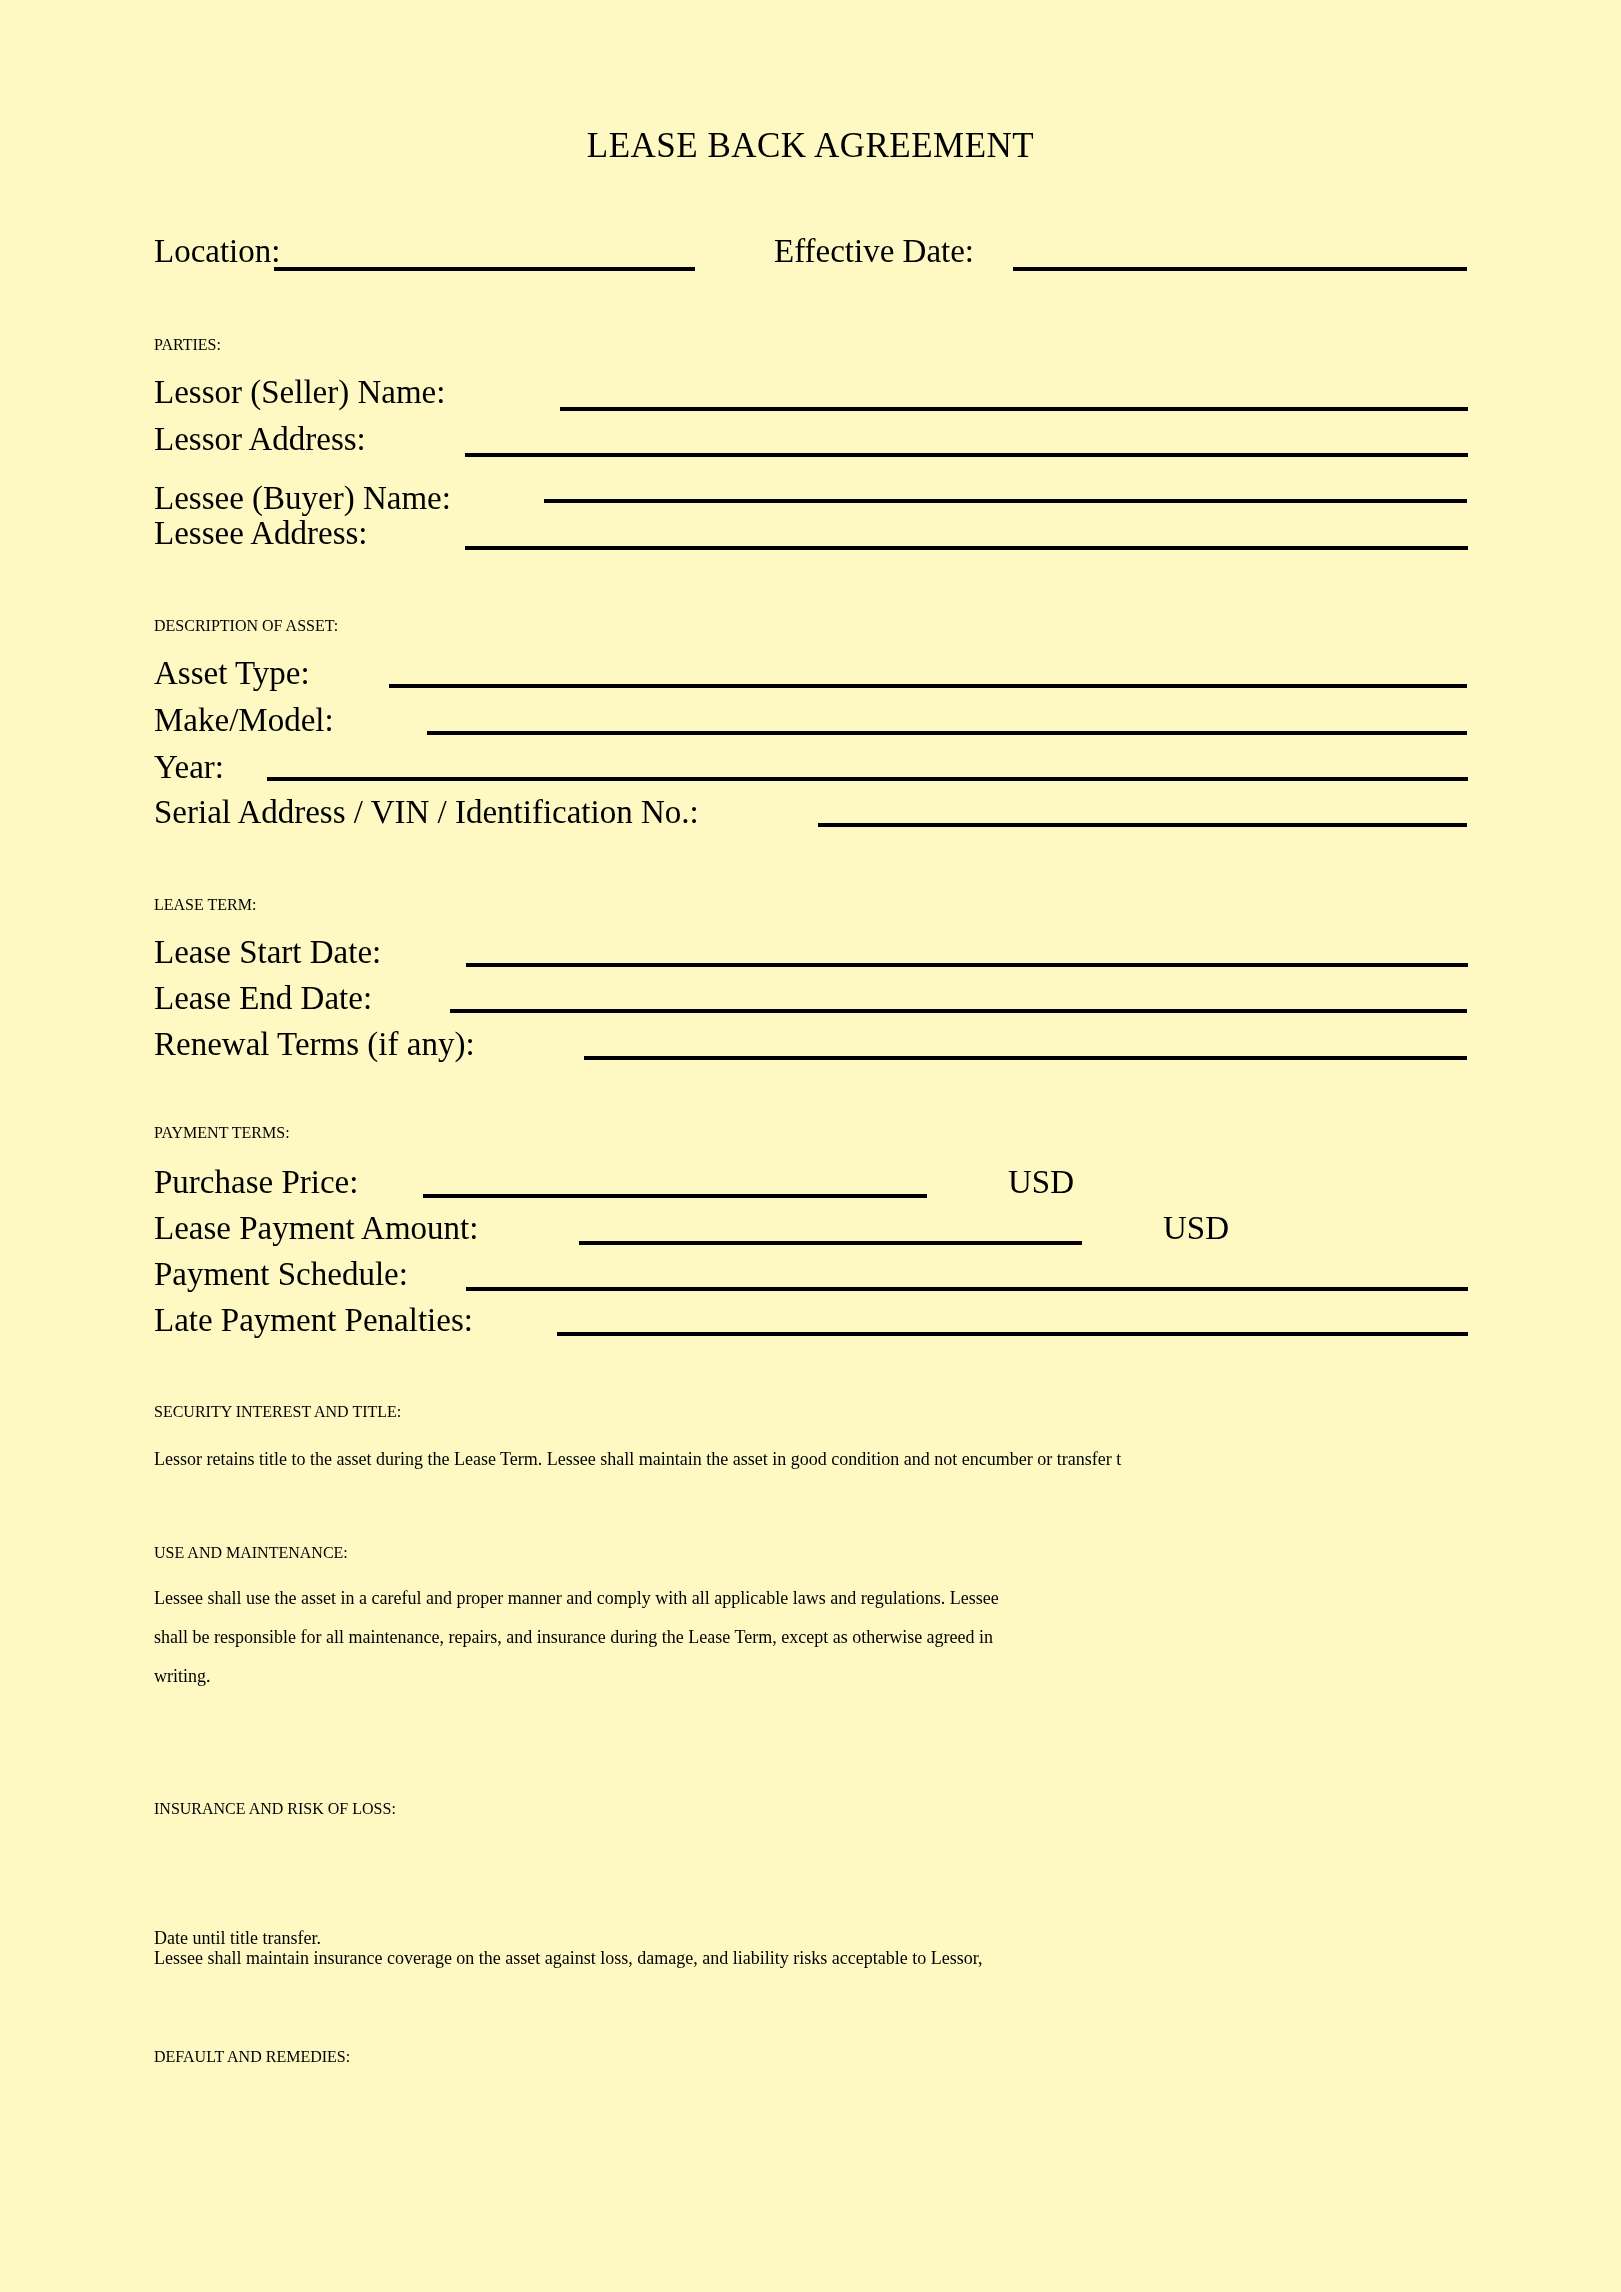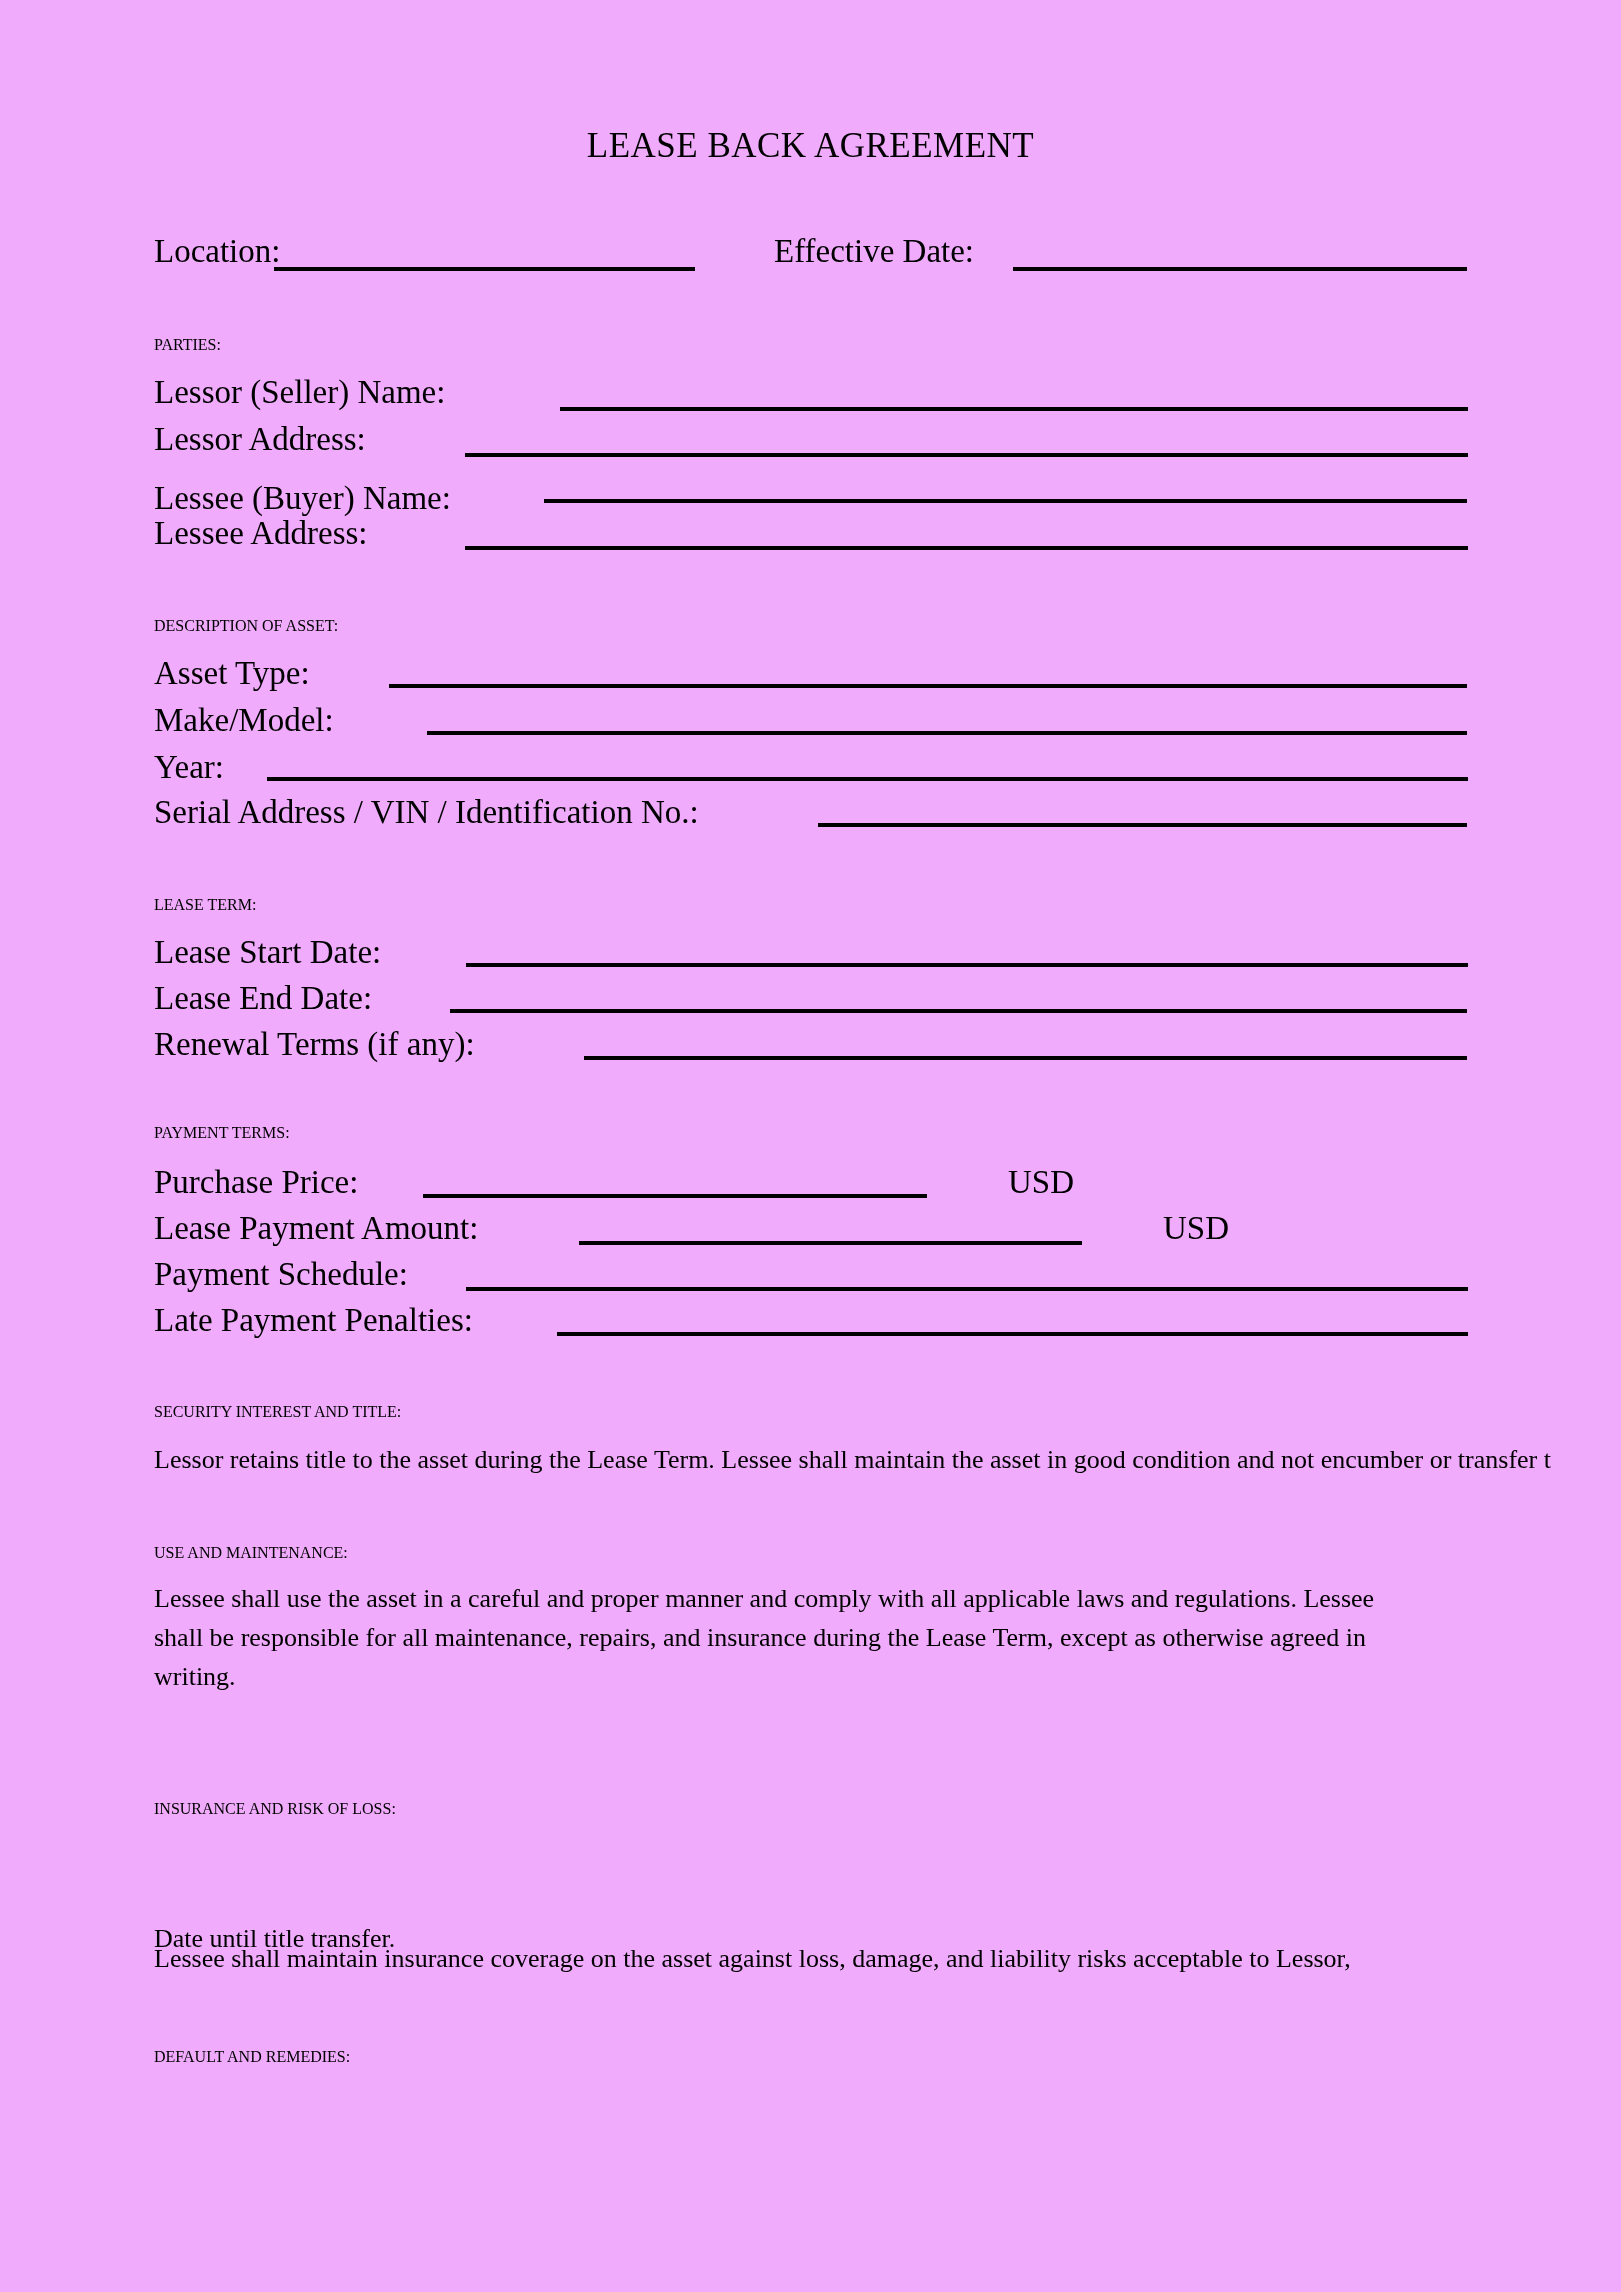--- a/index.html
+++ b/index.html
@@ -1,20 +1,20 @@
 <!DOCTYPE html>
 <html><head>
 <meta charset="utf-8">
 <style>
   html, body { margin: 0; padding: 0; background: #777; }
   .page {
     position: relative;
     width: 1621px;
     height: 2293px;
-    background: #f0abfc;
+    background: #fef9c3;
     overflow: hidden;
     color: #000000;
     font-family: "Liberation Serif", "DejaVu Serif", serif;
   }
   .ttl {
     position: absolute;
     left: 0; top: 125px; width: 100%;
     text-align: center;
     font-size: 35px;
     line-height: 41px;
@@ -28,21 +28,21 @@
     white-space: nowrap;
   }
   .lbl {
     position: absolute;
     font-size: 33px;
     line-height: 29px;
     white-space: nowrap;
   }
   .para {
     position: absolute;
-    font-size: 26px;
+    font-size: 18px;
     line-height: 29px;
     white-space: nowrap;
   }
   .blank {
     position: absolute;
     height: 3.9px;
     background: #000000;
   }
 </style>
 </head>

